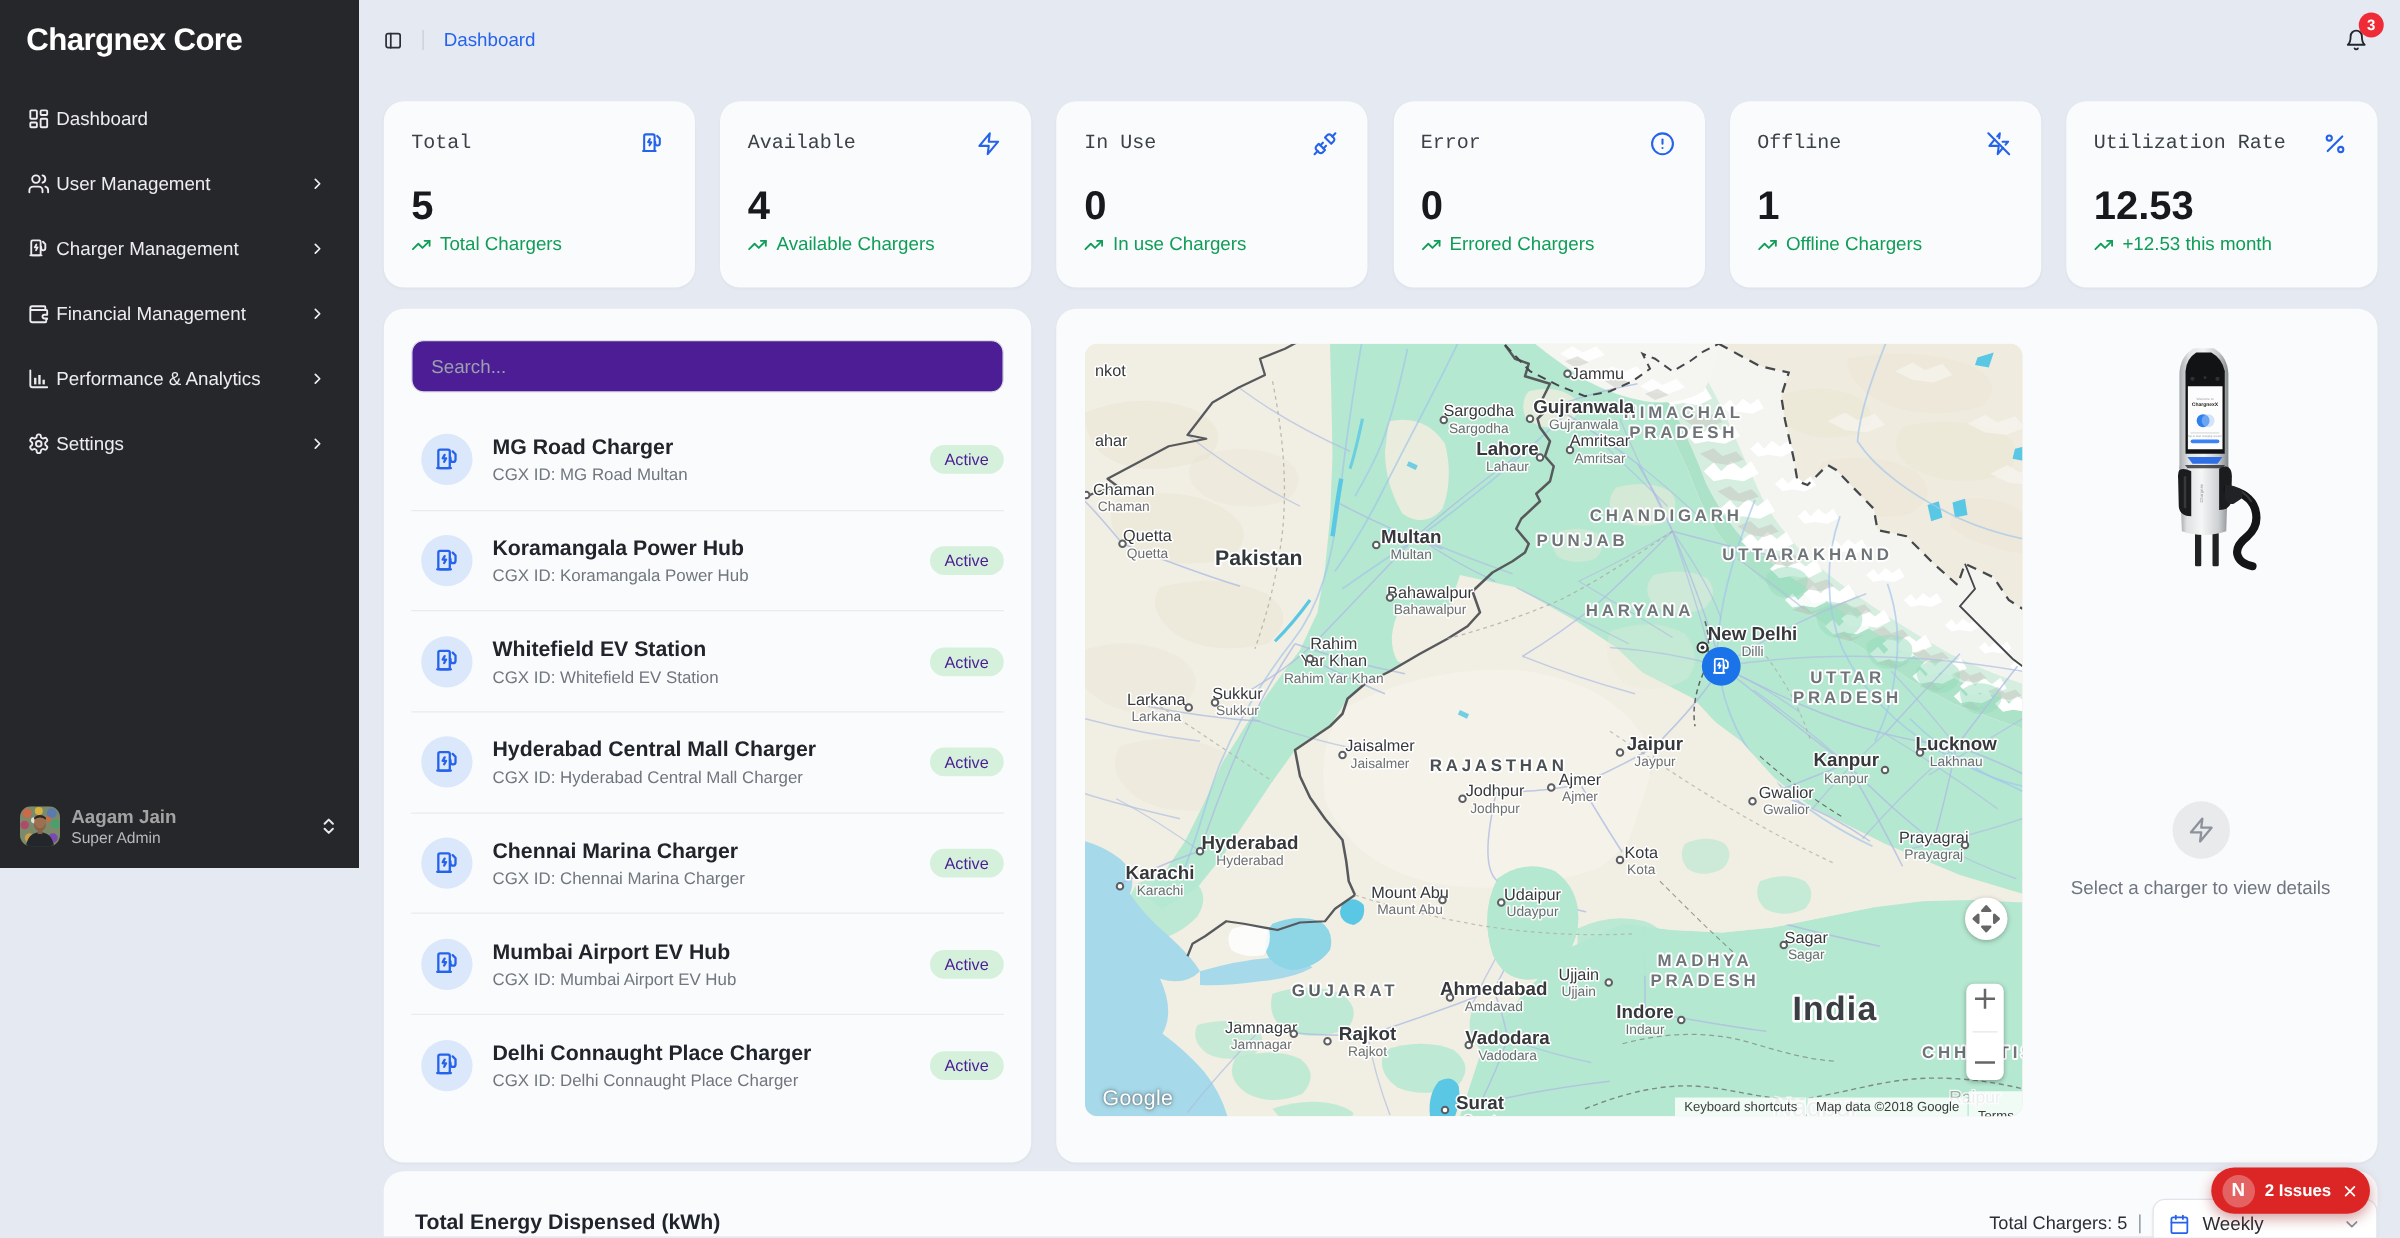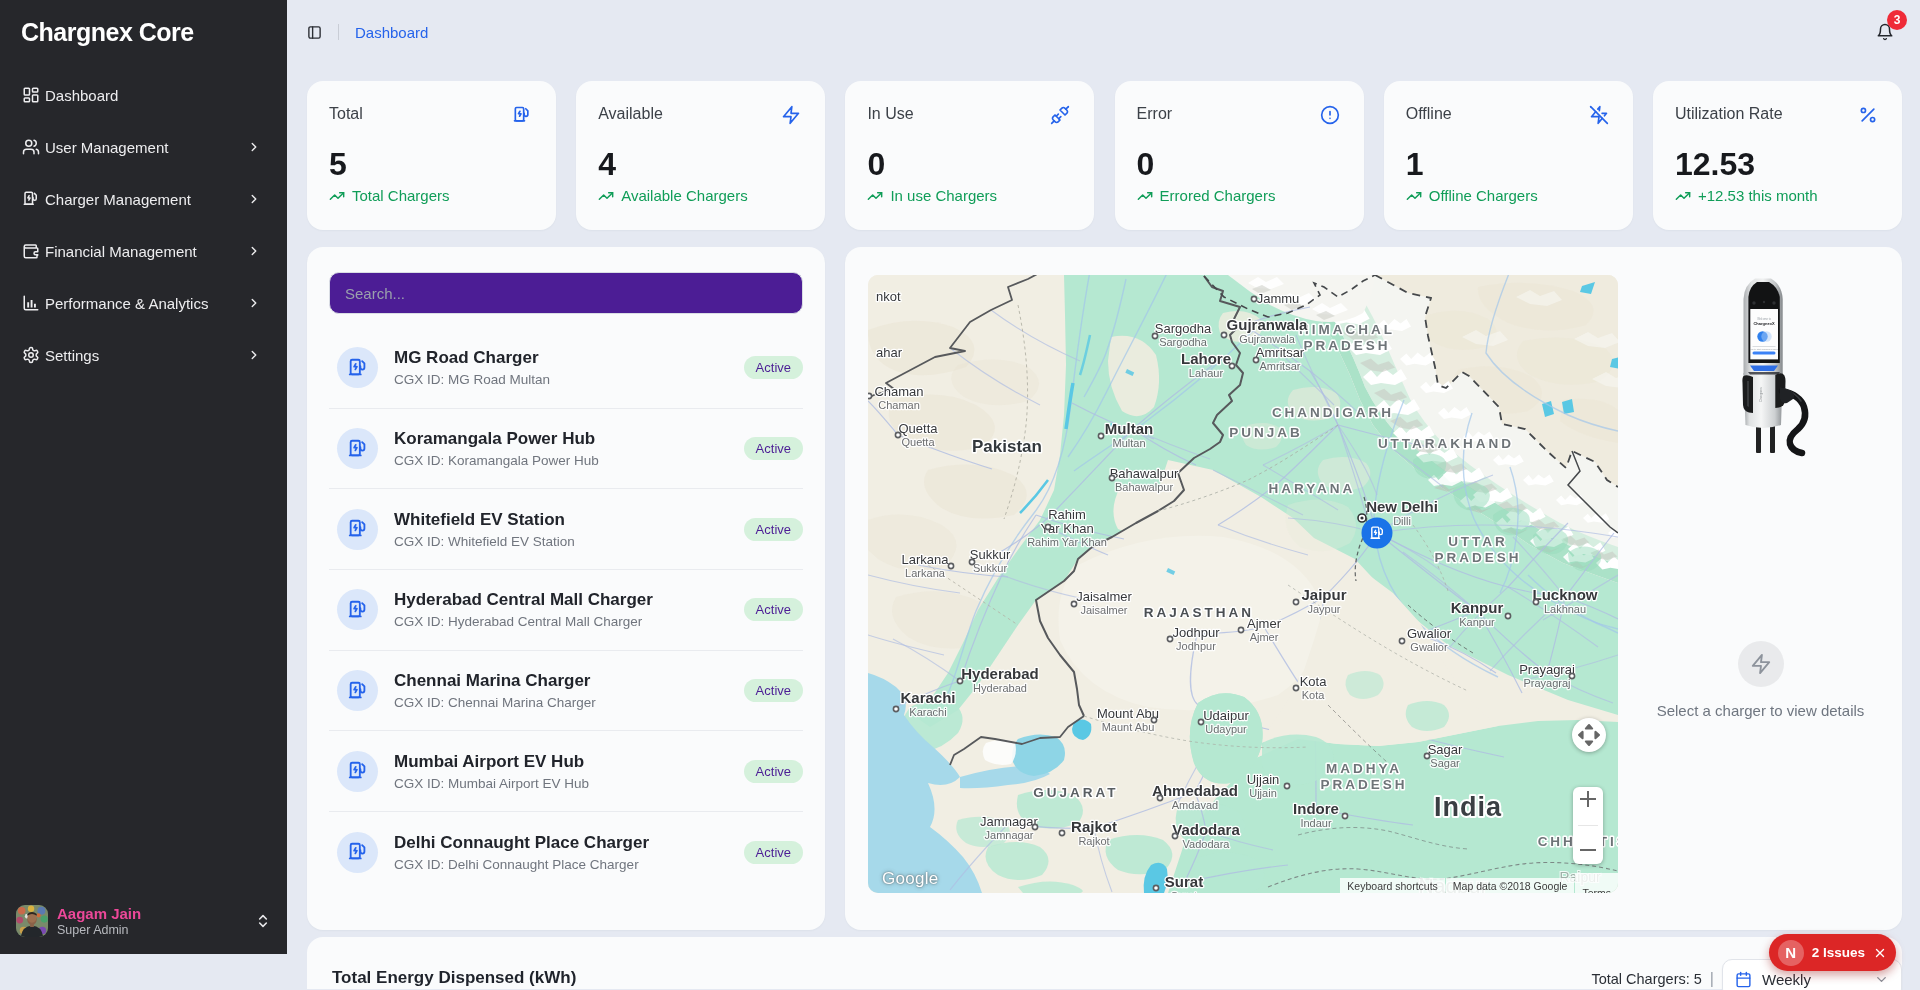--- a/index.html
+++ b/index.html
@@ -1,38 +1,38 @@
 <!DOCTYPE html>
 <html><head>
 <meta charset="utf-8">
 <style>
 * { margin:0; padding:0; box-sizing:border-box; }
 html,body { width:1920px; height:990px; overflow:hidden; font-family:"Liberation Sans", sans-serif; background:#e5e9f2; }
-.sidebar { position:fixed; left:0; top:0; width:287px; height:954px; background:#26272b; color:#f2f3f4; z-index:5; }
+.sidebar { position:fixed; left:0; top:0; width:287px; height:694px; background:#26272b; color:#f2f3f4; z-index:5; }
 .logo { font-size:25px; font-weight:bold; color:#fff; padding:18px 0 0 21px; letter-spacing:-0.5px; }
 .nav { margin-top:22px; }
 .nav-item { display:flex; align-items:center; height:52px; padding:0 21px 0 22px; font-size:15px; color:#ededef; }
 .nav-item svg { width:18px; height:18px; margin-right:5px; flex:0 0 auto; }
 .nav-item .lbl { flex:1; }
 .nav-item .chev { width:14px; height:14px; }
 .user { position:absolute; left:0; bottom:0; width:100%; height:66px; display:flex; align-items:center; padding:0 16px; }
 .avatar { width:32px; height:32px; border-radius:9px; overflow:hidden; margin-right:9px; position:relative; background:#3b4a40; }
-.uname { font-size:15px; font-weight:bold; color:#ec4899; line-height:18px; }
+.uname { font-size:15px; font-weight:bold; color:#a3a3a3; line-height:18px; }
 .urole { font-size:12.5px; color:#b7b9be; line-height:15px; }
 .uchev { margin-left:auto; color:#e8e8ea; }
 .main { margin-left:287px; position:relative; width:1633px; height:990px; }
 .topbar { height:64px; display:flex; align-items:center; position:relative; }
 .tgl { margin-left:20px; }
 .tdivider { width:1px; height:16px; background:#c9cdd6; margin:0 16px; }
 .crumb { color:#2563eb; font-size:15px; }
 .bell { position:absolute; right:26px; top:23px; }
 .badge { position:absolute; right:13px; top:10px; width:20px; height:20px; background:#ef2b38; border-radius:50%; color:#fff; font-size:12px; font-weight:bold; display:flex; align-items:center; justify-content:center; }
 .stats { display:flex; gap:20.2px; padding:17px 18px 0 20px; }
 .scard { width:249px; height:149px; background:#fafbfc; border-radius:16px; padding:24px 22px; position:relative; box-shadow:0 1px 2px rgba(30,40,60,0.04); }
-.scard .t { font-size:16px; color:#3c4148; font-weight:500; }
+.scard .t { font-size:16px; color:#3c4148; font-weight:500;font-family:Liberation Mono, monospace; }
 .scard .ic { position:absolute; right:24px; top:24px; color:#2563eb; }
 .scard .num { font-size:32px; font-weight:bold; color:#17191d; margin-top:23px; letter-spacing:0; }
 .scard .sub { display:flex; align-items:center; gap:7px; color:#109d58; font-size:15px; margin-top:4px; font-weight:500; }
 .content { display:flex; gap:20px; padding:17px 18px 0 20px; }
 .panel { width:518px; height:683px; background:#fafbfc; border-radius:16px; padding:25px 22px; box-shadow:0 1px 2px rgba(30,40,60,0.04); }
 .search { height:42px; border:1px solid #d9dde4; border-radius:10px; display:flex; align-items:center; padding:0 15px; color:#9aa1ac; font-size:15px; background:#4c1d95; }
 .clist { margin-top:14px; }
 .citem { display:flex; align-items:center; height:80.7px; border-bottom:1px solid #e9ebef; padding:0 0 0 8px; }
 .citem:last-child { border-bottom:none; }
 .cic { width:41px; height:41px; border-radius:50%; background:#dbe7fa; display:flex; align-items:center; justify-content:center; color:#2563eb; margin-right:16px; flex:0 0 auto; }

